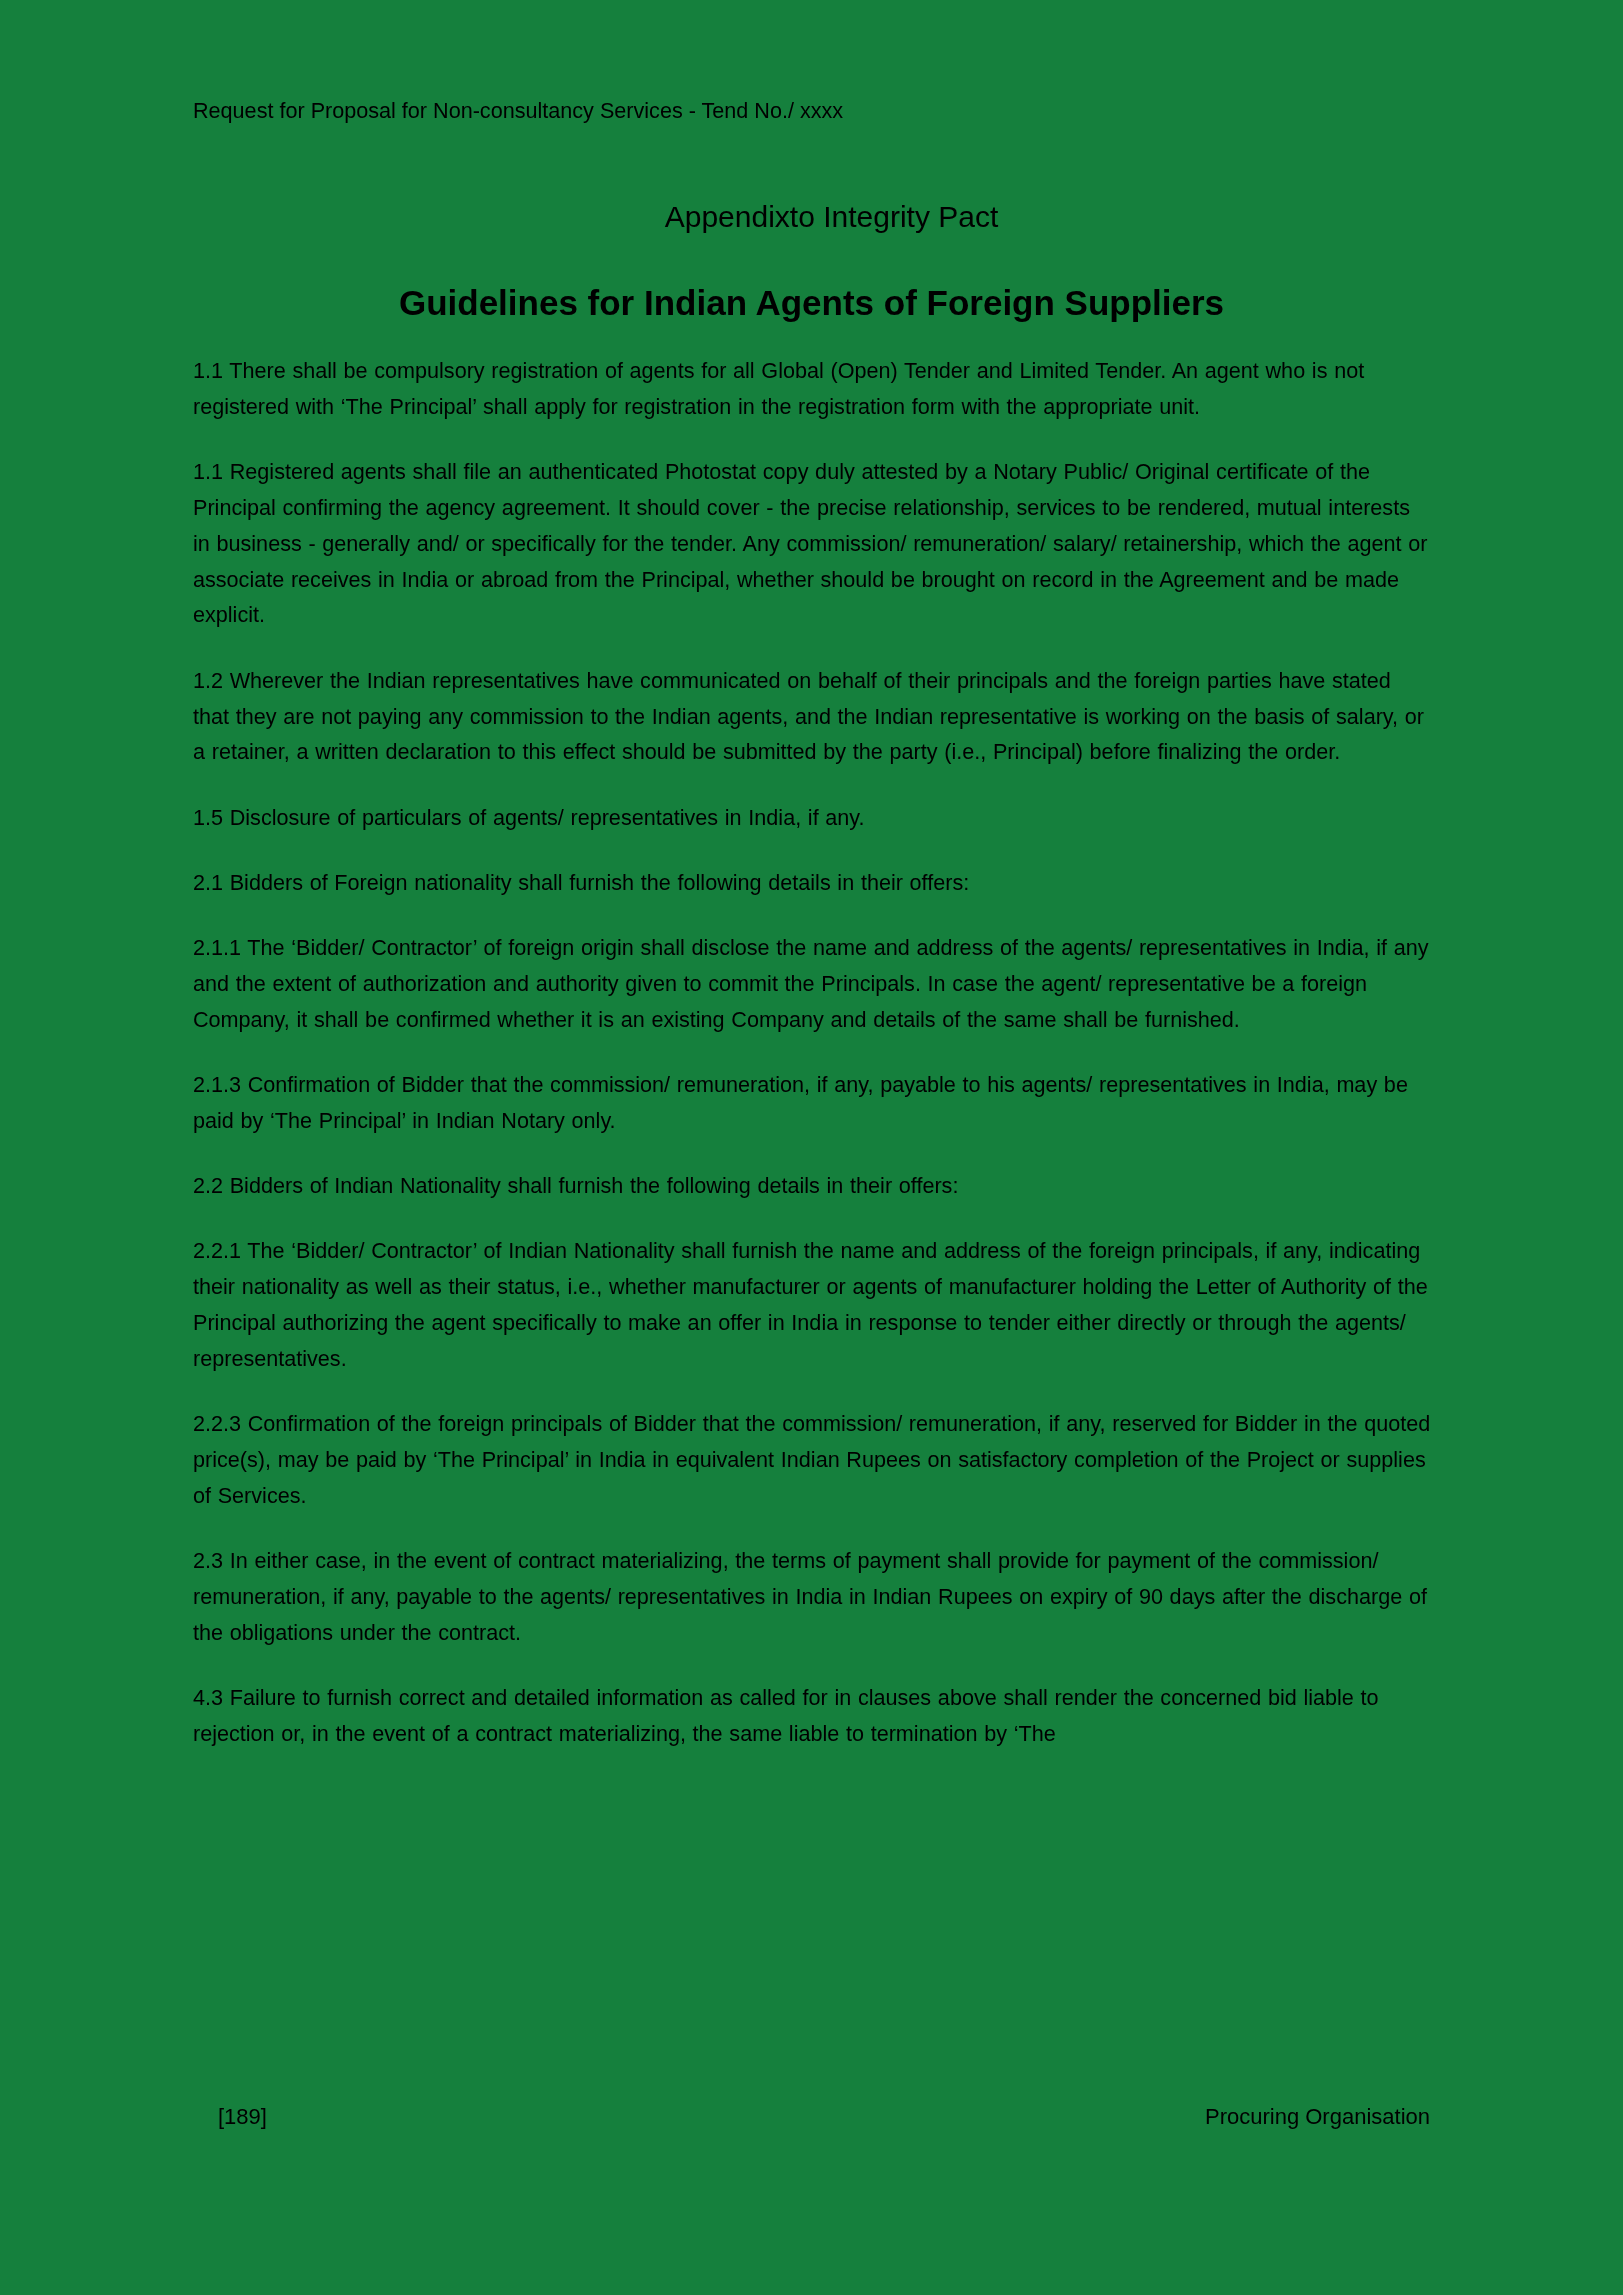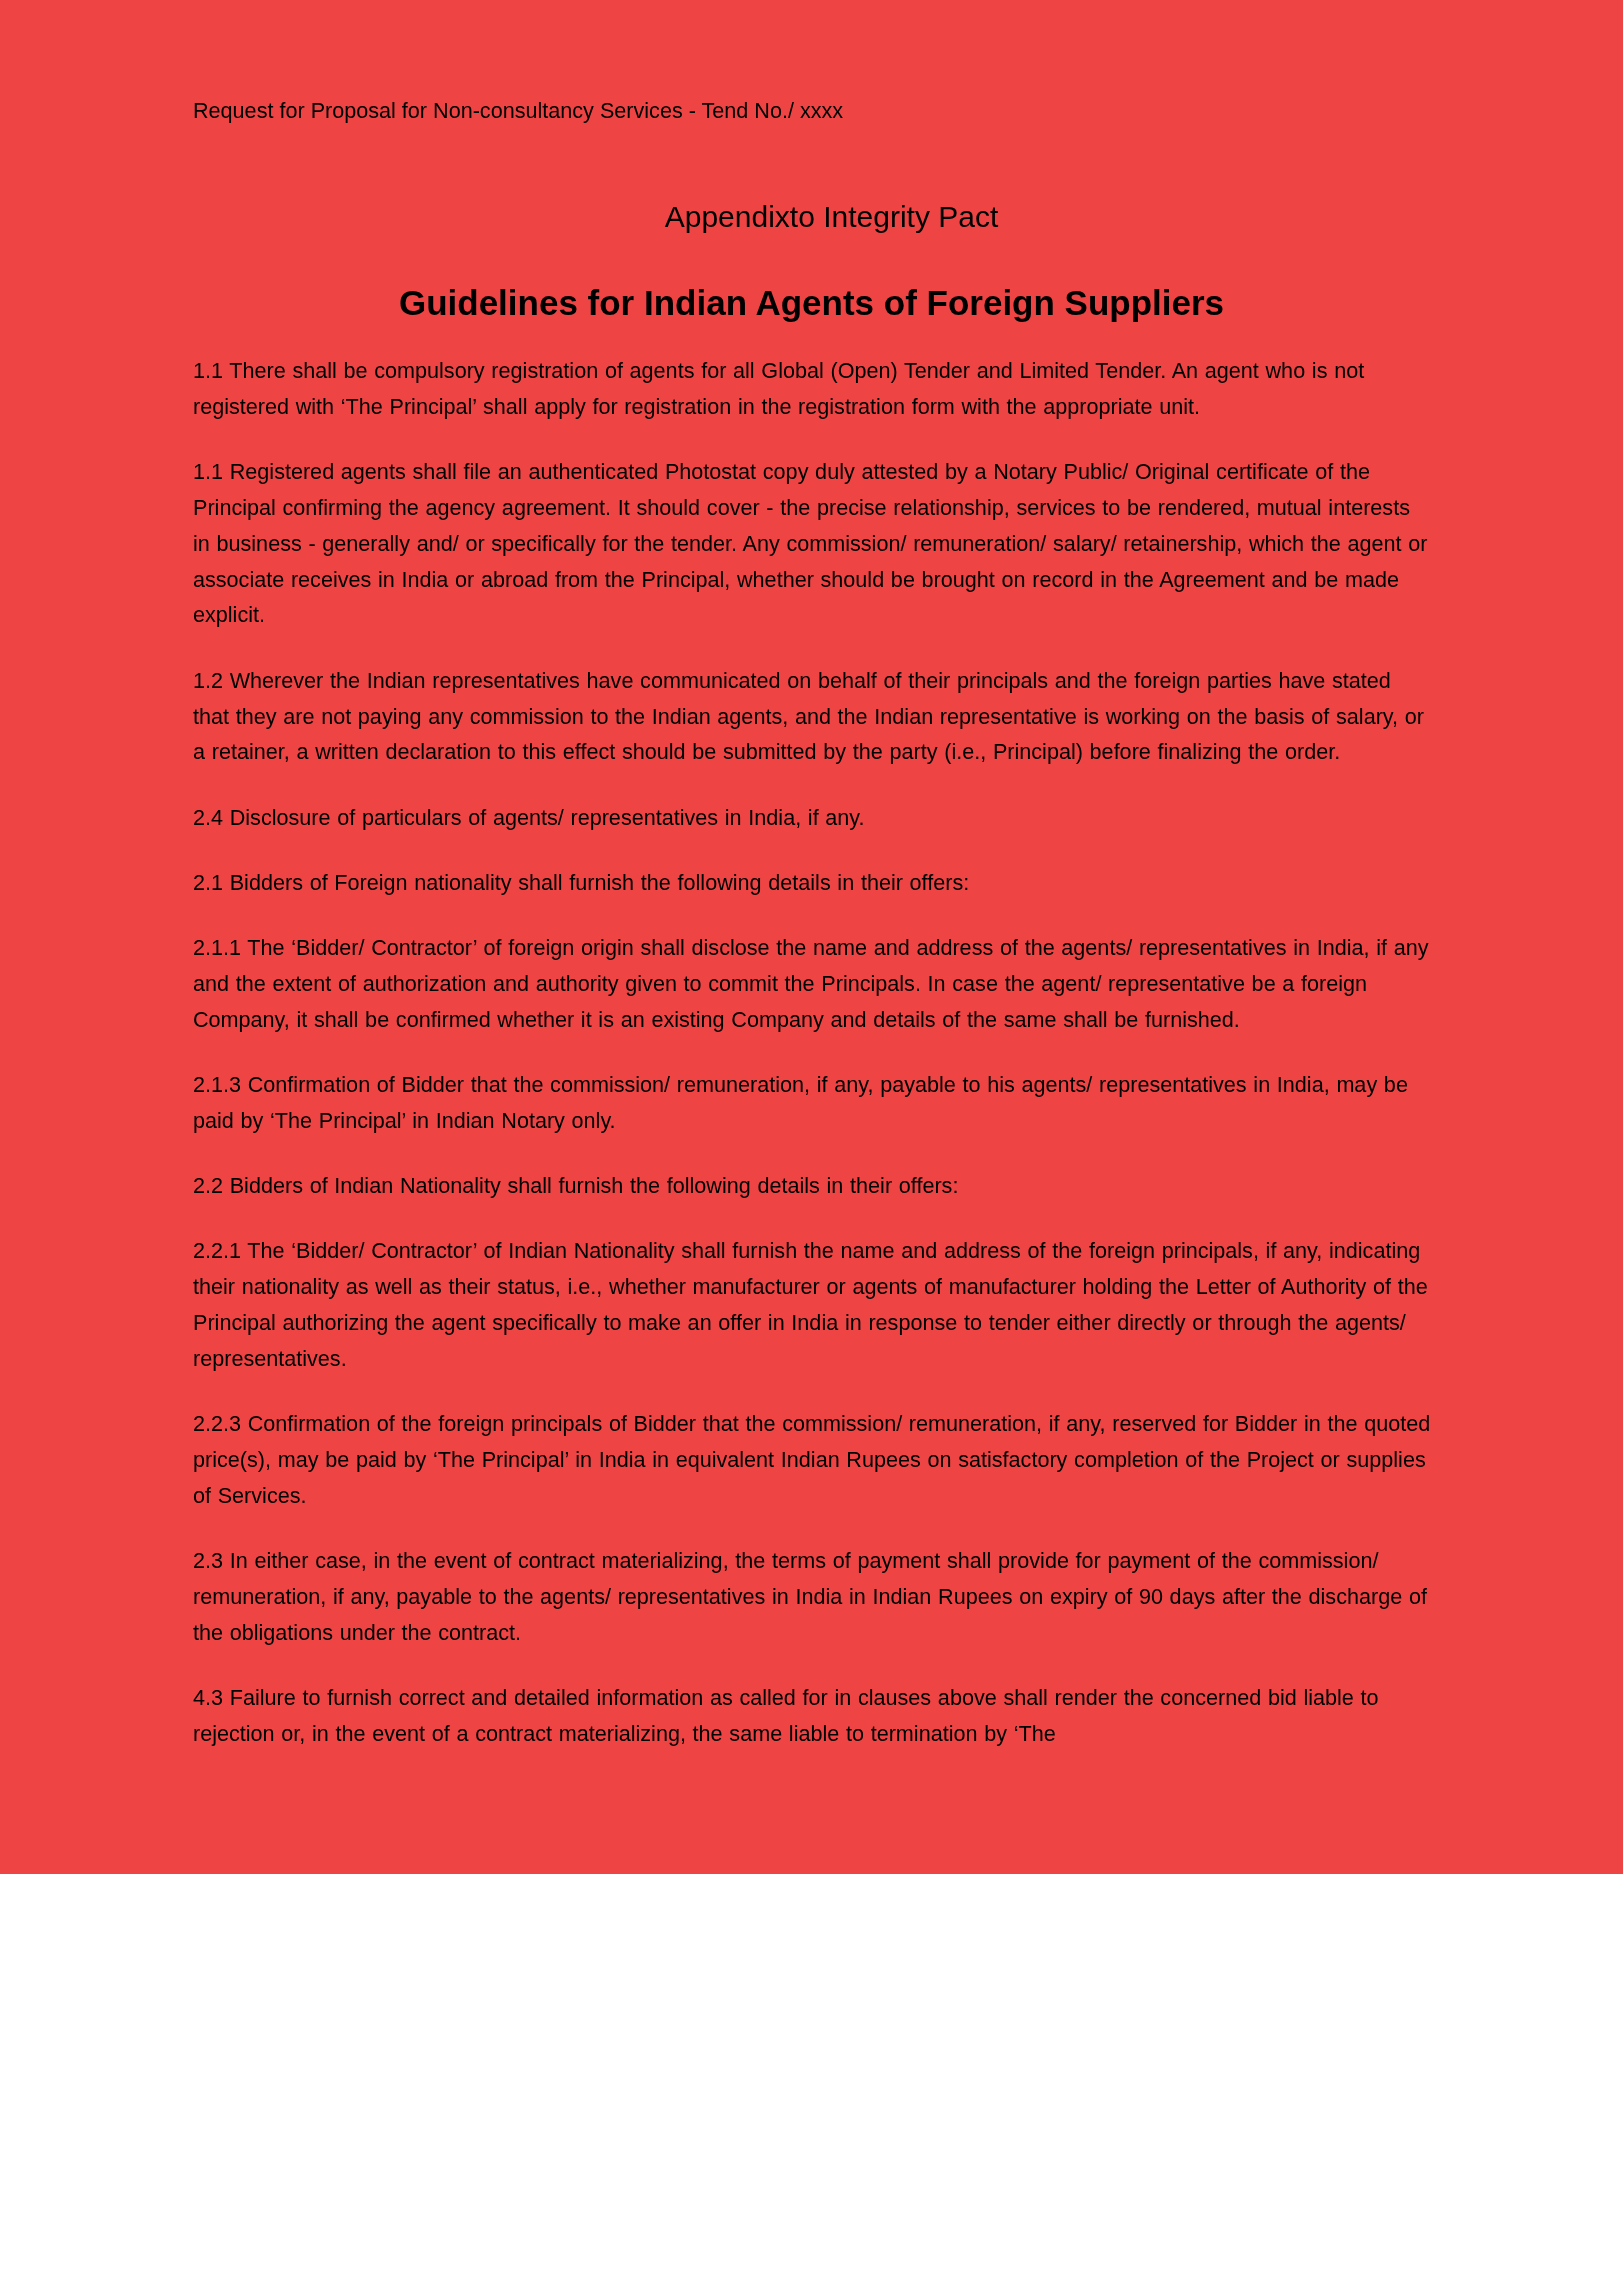--- a/index.html
+++ b/index.html
@@ -9,22 +9,22 @@
   }
   body {
     width: 1623px;
     height: 2295px;
     font-family: "Liberation Sans", sans-serif;
     color: #000000;
   }
   .page {
     position: relative;
     width: 1623px;
-    height: 1874px;
-    background: #ef4444;
+    height: 2295px;
+    background: #15803d;
     overflow: hidden;
     box-sizing: border-box;
   }
   .doc-header {
     position: absolute;
     top: 97px;
     left: 193px;
     right: 193px;
     font-size: 21.6px;
     line-height: 1.3;
@@ -85,21 +85,21 @@
   <div class="doc-header">Request for Proposal for Non-consultancy Services - Tend No./ xxxx</div>
 
   <div class="doc-title">Appendixto Integrity Pact</div>
 
   <div class="doc-subtitle">Guidelines for Indian Agents of Foreign Suppliers</div>
 
   <div class="doc-body">
     <p>1.1 There shall be compulsory registration of agents for all Global (Open) Tender and Limited Tender. An agent who is not registered with ‘The Principal’ shall apply for registration in the registration form with the appropriate unit.</p>
     <p>1.1 Registered agents shall file an authenticated Photostat copy duly attested by a Notary Public/ Original certificate of the Principal confirming the agency agreement. It should cover - the precise relationship, services to be rendered, mutual interests in business - generally and/ or specifically for the tender. Any commission/ remuneration/ salary/ retainership, which the agent or associate receives in India or abroad from the Principal, whether should be brought on record in the Agreement and be made explicit.</p>
     <p>1.2 Wherever the Indian representatives have communicated on behalf of their principals and the foreign parties have stated that they are not paying any commission to the Indian agents, and the Indian representative is working on the basis of salary, or a retainer, a written declaration to this effect should be submitted by the party (i.e., Principal) before finalizing the order.</p>
-    <p>2.4 Disclosure of particulars of agents/ representatives in India, if any.</p>
+    <p>1.5 Disclosure of particulars of agents/ representatives in India, if any.</p>
     <p>2.1 Bidders of Foreign nationality shall furnish the following details in their offers:</p>
     <p>2.1.1 The ‘Bidder/ Contractor’ of foreign origin shall disclose the name and address of the agents/ representatives in India, if any and the extent of authorization and authority given to commit the Principals. In case the agent/ representative be a foreign Company, it shall be confirmed whether it is an existing Company and details of the same shall be furnished.</p>
     <p>2.1.3 Confirmation of Bidder that the commission/ remuneration, if any, payable to his agents/ representatives in India, may be paid by ‘The Principal’ in Indian Notary only.</p>
     <p>2.2 Bidders of Indian Nationality shall furnish the following details in their offers:</p>
     <p>2.2.1 The ‘Bidder/ Contractor’ of Indian Nationality shall furnish the name and address of the foreign principals, if any, indicating their nationality as well as their status, i.e., whether manufacturer or agents of manufacturer holding the Letter of Authority of the Principal authorizing the agent specifically to make an offer in India in response to tender either directly or through the agents/ representatives.</p>
     <p>2.2.3 Confirmation of the foreign principals of Bidder that the commission/ remuneration, if any, reserved for Bidder in the quoted price(s), may be paid by ‘The Principal’ in India in equivalent Indian Rupees on satisfactory completion of the Project or supplies of Services.</p>
     <p>2.3 In either case, in the event of contract materializing, the terms of payment shall provide for payment of the commission/ remuneration, if any, payable to the agents/ representatives in India in Indian Rupees on expiry of 90 days after the discharge of the obligations under the contract.</p>
     <p>4.3 Failure to furnish correct and detailed information as called for in clauses above shall render the concerned bid liable to rejection or, in the event of a contract materializing, the same liable to termination by ‘The</p>
   </div>
 

